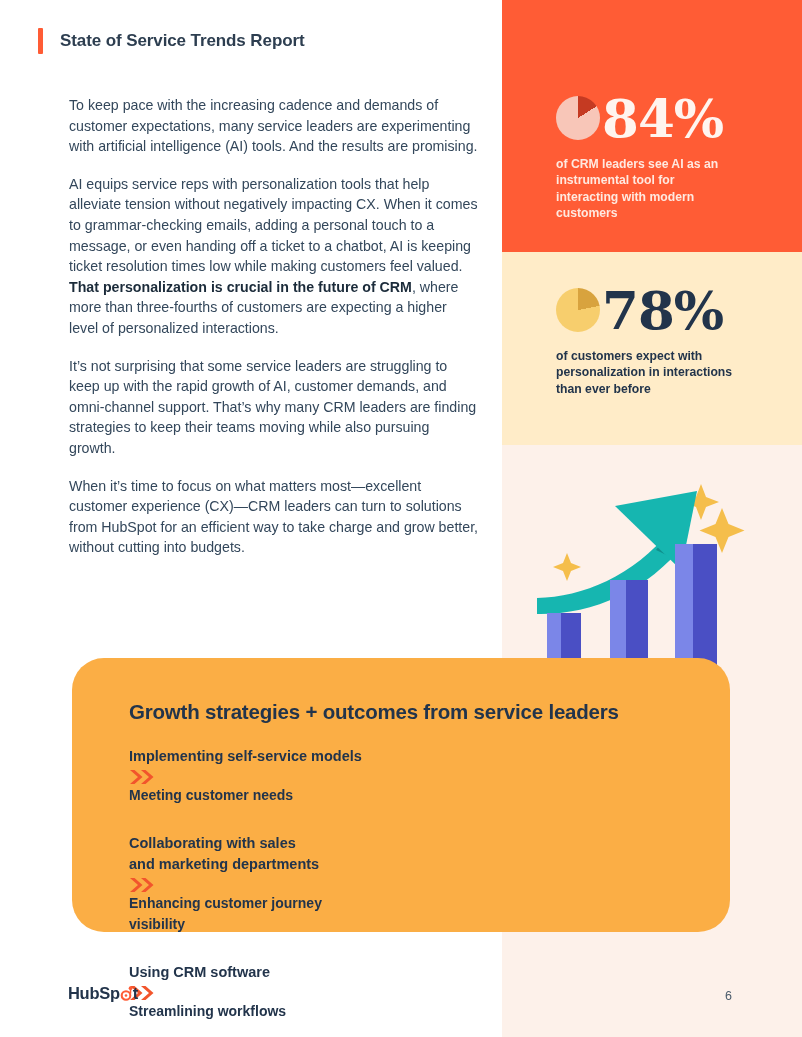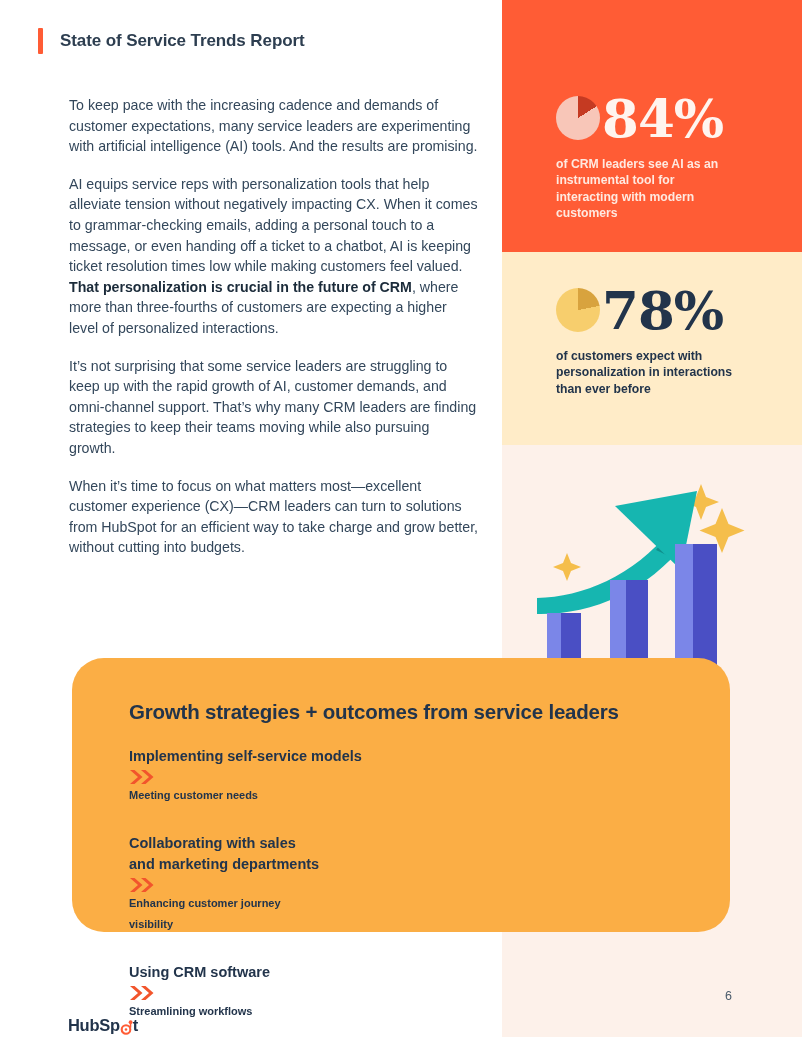--- a/index.html
+++ b/index.html
@@ -82,24 +82,24 @@
   .card-title {
     position:absolute; left:57px; top:42px;
     font-size:20.5px; font-weight:bold; color:#22344B;
     letter-spacing:-0.2px;
   }
   .card-rows { position:absolute; left:57px; top:88px; width:560px; }
   .card-row { display:flex; align-items:flex-start; margin-bottom:27px;flex-direction:column; }
   .card-row:last-child { margin-bottom:0; }
   .row-left  { width:285px; font-size:14.5px; font-weight:bold; color:#22344B; line-height:21px; }
   .row-arrow { width:58px; display:flex; align-items:center; justify-content:flex-start; padding-top:2px; }
-  .row-right { flex:1; font-size:11px; font-weight:bold; color:#22344B; line-height:21px; }
-
-  
-  .logo { position:absolute; left:68px; top:984px; display:flex; align-items:flex-end;margin-top:32px; }
+  .row-right { flex:1; font-size:14px; font-weight:bold; color:#22344B; line-height:21px; }
+
+  
+  .logo { position:absolute; left:68px; top:984px; display:flex; align-items:flex-start; }
   .logo-text { font-size:16.5px; font-weight:bold; color:#22344B; letter-spacing:-0.3px; }
   .page-num {
     position:absolute; left:725px; top:989px;
     font-size:12.5px; color:#4A5B6B;
   }
 </style>
 </head>
 <body>
 
 <div class="page">

